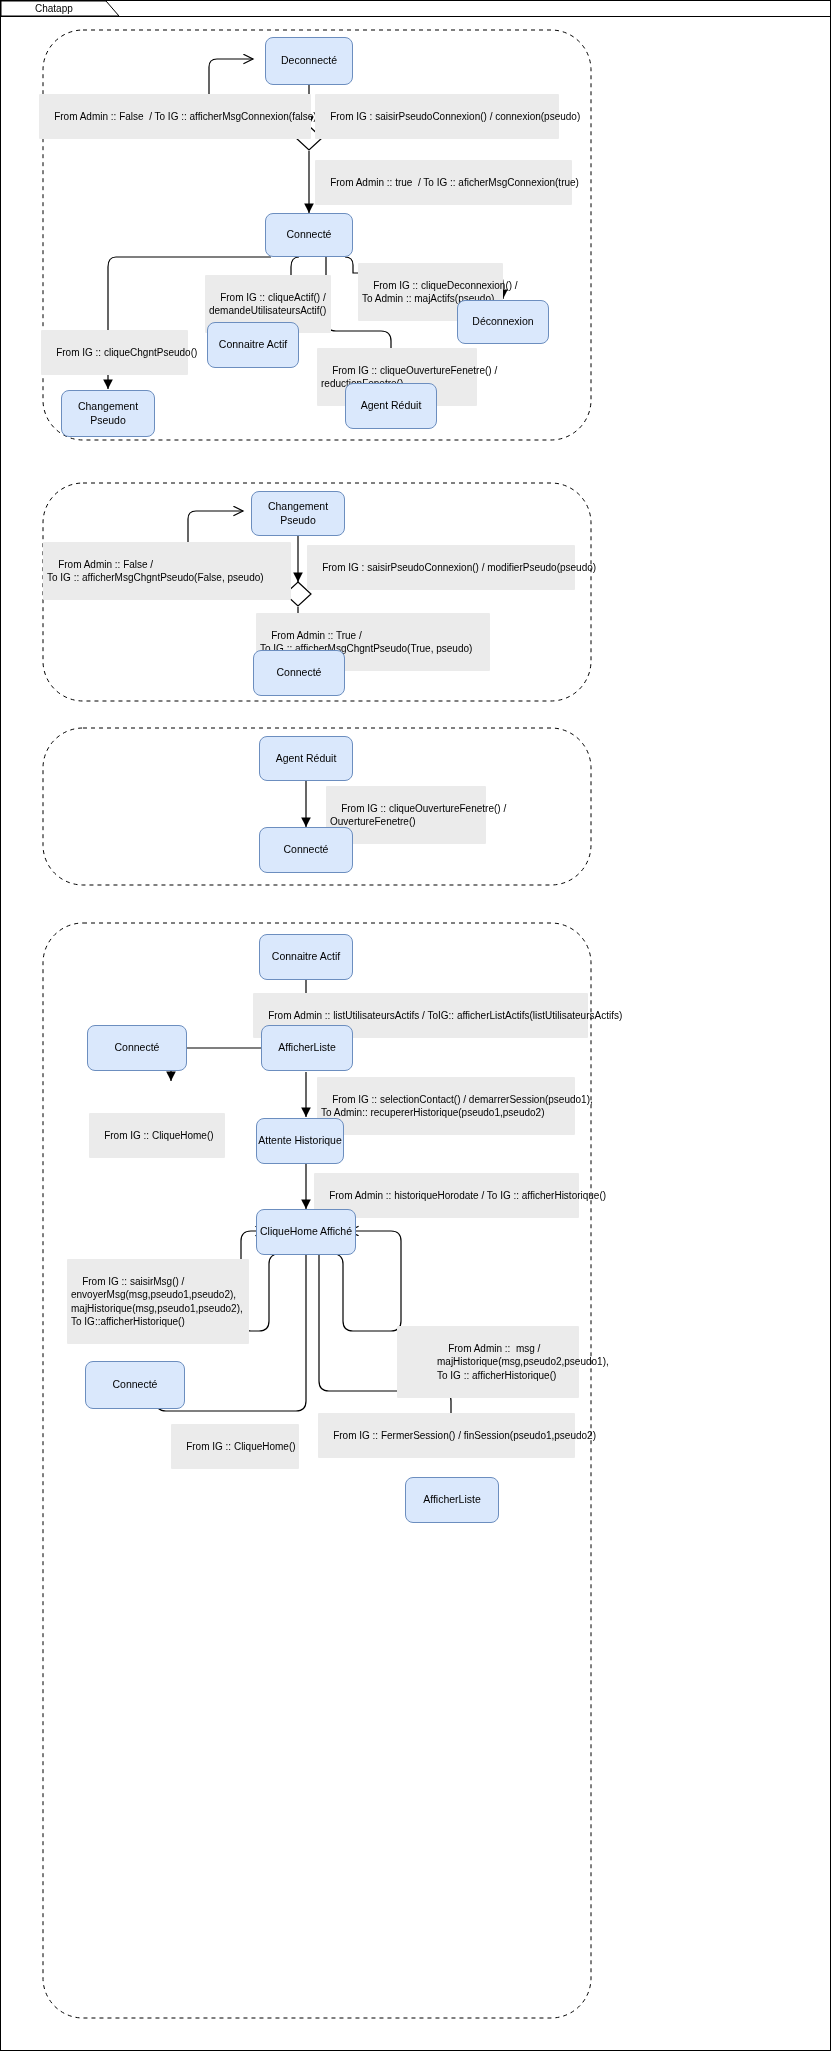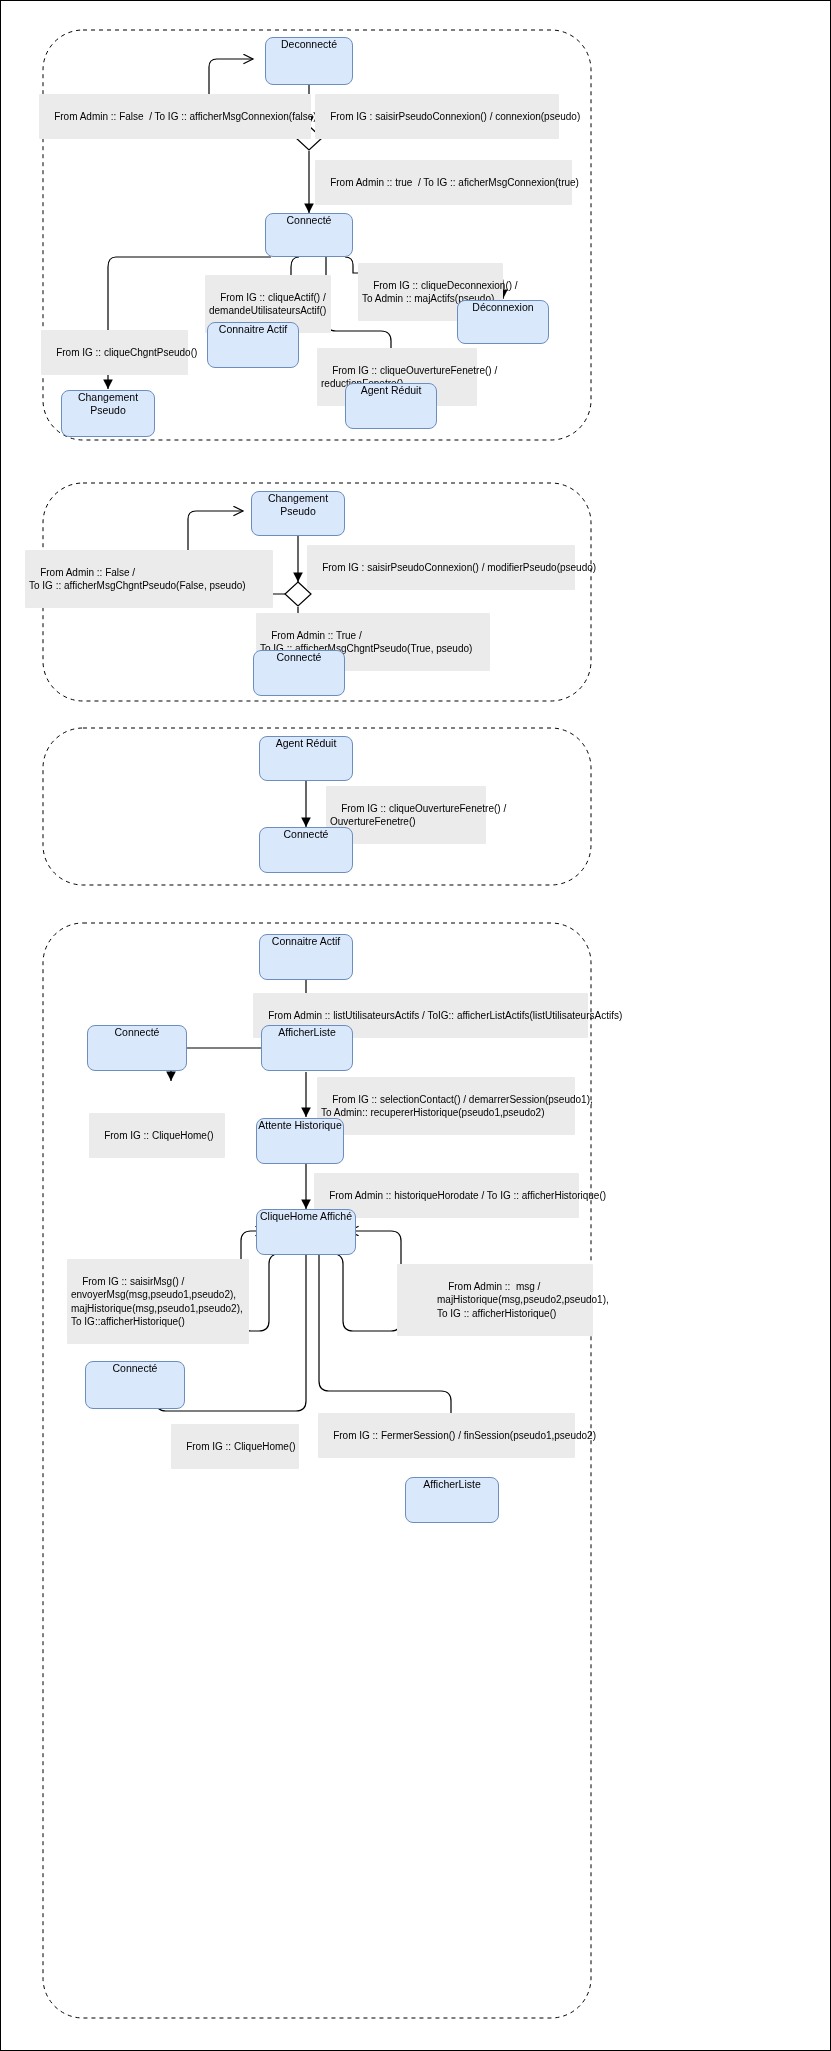--- a/index.html
+++ b/index.html
@@ -2,30 +2,36 @@
 <html><head>
 <meta charset="utf-8">
 <style>
   html,body{margin:0;padding:0;background:#ffffff;}
   body{font-family:"Liberation Sans",sans-serif;}
   #page{position:relative;width:831px;height:2051px;background:#fff;border:1px solid #000;box-sizing:border-box;overflow:hidden;}
   #tabbar{position:absolute;left:0;top:0;width:831px;height:16px;border-bottom:1px solid #000;box-sizing:border-box;}
   #tab-label{position:absolute;left:34px;top:1px;font-size:10px;color:#000;white-space:nowrap;line-height:13px;}
   svg{position:absolute;left:0;top:0;}
   .state{position:absolute;background:#dae8fc;border:1px solid #6c8ebf;border-radius:8px;
-         display:flex;align-items:flex-start;justify-content:center;text-align:center;
+         display:flex;align-items:center;justify-content:center;text-align:center;
          font-size:10.5px;color:#000;line-height:1.25;box-sizing:border-box;}
   .lbl{position:absolute;background:#ebebeb;color:#000;font-size:10px;line-height:1.35;
        text-align:left;white-space:pre;padding:2px 4px;box-sizing:border-box;border-radius:1px;}
 </style>
 </head>
 <body>
 
 <div id="page">
 
+  <div id="tabbar">
+    <svg width="120" height="16">
+      <path d="M0,15 L0,0 L105,0 L118,15 Z" fill="#ffffff" stroke="#000000" stroke-width="1"></path>
+    </svg>
+    <div id="tab-label">Chatapp</div>
+  </div>
 
   <svg width="831" height="2051">
     <defs>
       <marker id="arr" markerWidth="10" markerHeight="10" refX="8" refY="4" orient="auto" markerUnits="strokeWidth">
         <path d="M0,0 L8,4 L0,8 z" fill="#000"></path>
       </marker>
       <marker id="arrOpen" markerWidth="10" markerHeight="10" refX="8" refY="4" orient="auto" markerUnits="strokeWidth">
         <path d="M0,0 L8,4 L0,8" fill="none" stroke="#000" stroke-width="1"></path>
       </marker>
     </defs>
@@ -146,21 +152,21 @@
   </div>
 
   <div class="state" style="left:250px;top:490px;width:94px;height:45px;">
     <span>Changement Pseudo</span>
   </div>
 
   <svg width="30" height="30" style="left:283px;top:580px;">
     <polygon points="14,1 27,13 14,25 1,13" fill="#ffffff" stroke="#000" stroke-width="1.2"></polygon>
   </svg>
 
-  <div class="lbl" style="left:24px;top:541px;width:248px;margin-top:8px;">
+  <div class="lbl" style="left:42px;top:541px;width:248px;">
     <span>From Admin :: False /
 To IG :: afficherMsgChgntPseudo(False, pseudo)</span>
   </div>
 
   <div class="lbl" style="left:306px;top:544px;width:268px;">
     <span>From IG : saisirPseudoConnexion() / modifierPseudo(pseudo)</span>
   </div>
 
   <div class="lbl" style="left:255px;top:612px;width:234px;">
     <span>From Admin :: True /
@@ -221,21 +227,21 @@
     <span>CliqueHome Affiché</span>
   </div>
 
   <div class="lbl" style="left:66px;top:1258px;width:182px;">
     <span>From IG :: saisirMsg() /
 envoyerMsg(msg,pseudo1,pseudo2),
 majHistorique(msg,pseudo1,pseudo2),
 To IG::afficherHistorique()</span>
   </div>
 
-  <div class="lbl" style="left:396px;top:1263px;width:196px;padding-left:40px;">
+  <div class="lbl" style="left:396px;top:1325px;width:182px;padding-left:40px;">
     <span>From Admin ::  msg /
 majHistorique(msg,pseudo2,pseudo1),
 To IG :: afficherHistorique()</span>
   </div>
 
   <div class="state" style="left:84px;top:1360px;width:100px;height:48px;">
     <span>Connecté</span>
   </div>
 
   <div class="lbl" style="left:170px;top:1423px;width:128px;">

